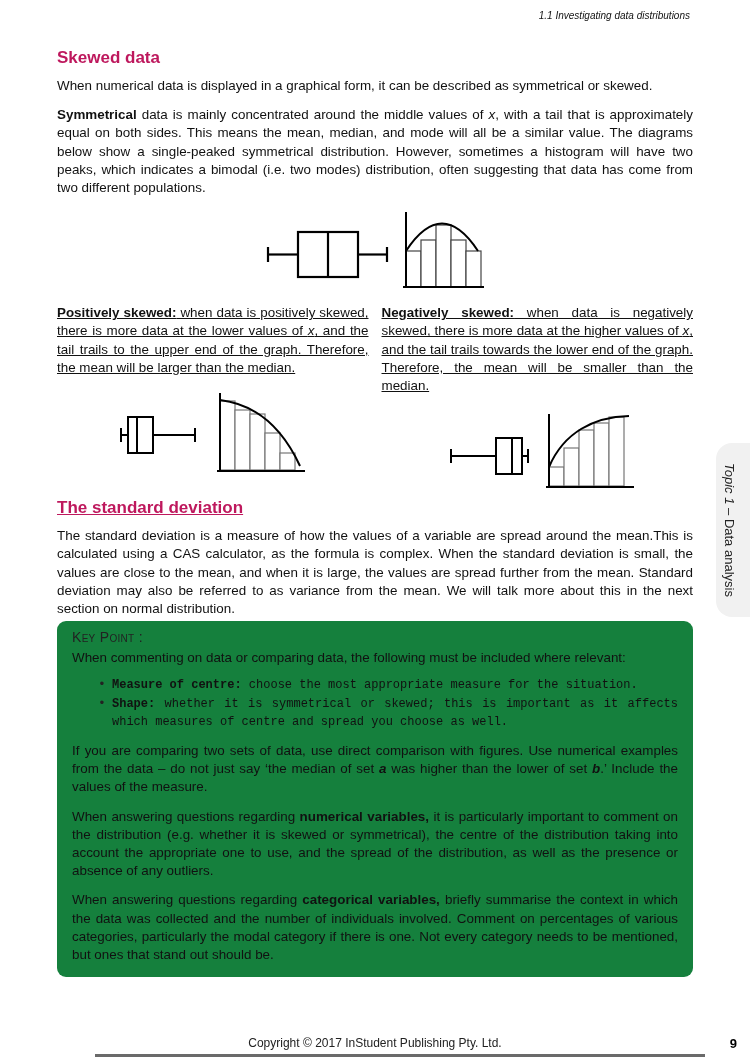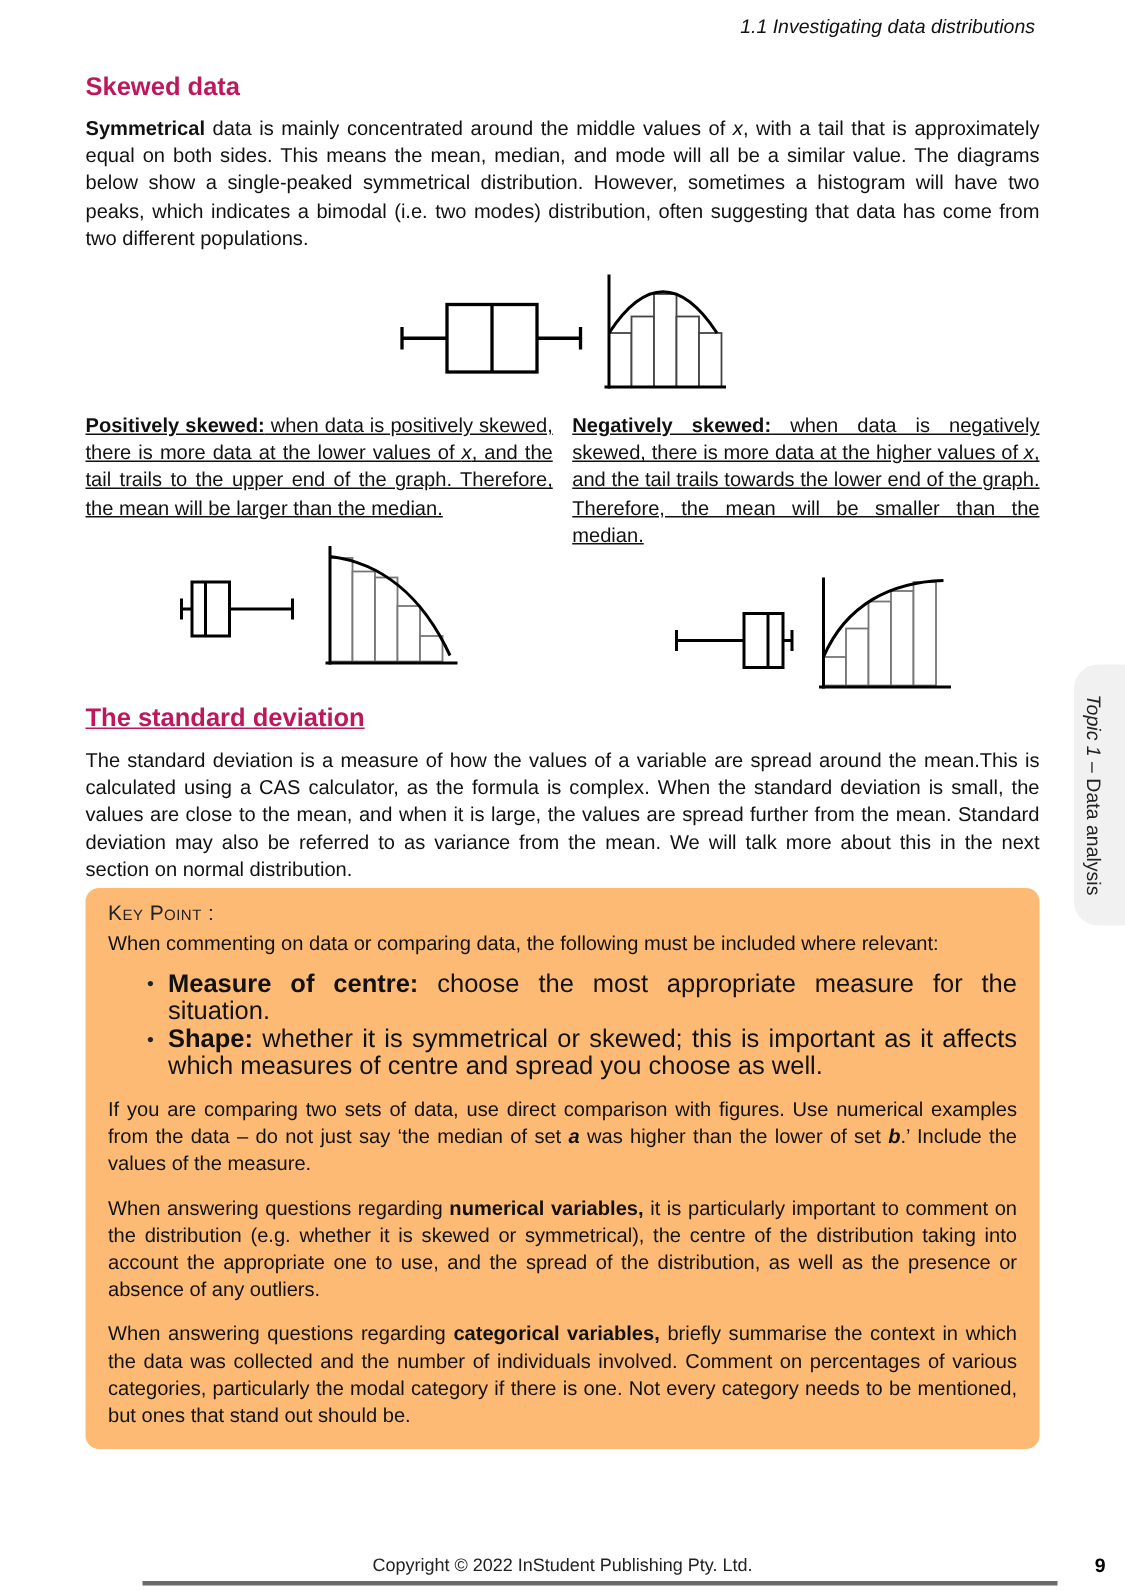--- a/index.html
+++ b/index.html
@@ -3,21 +3,21 @@
 <meta charset="utf-8">
 <style>
   html,body{margin:0;padding:0;}
   body{
     width:750px;height:1060px;position:relative;overflow:hidden;
     background:#ffffff;color:#111;
     font-family:"Liberation Sans","DejaVu Sans",sans-serif;
   }
   .running-header{
     position:absolute;top:10px;right:60px;
-    font-style:italic;font-size:13px;color:#111;
+    font-style:italic;font-size:10px;color:#111;
   }
   .content{position:absolute;left:57px;top:48px;width:636px;}
   .section-heading{
     font-size:17px;font-weight:bold;margin:0 0 9px 0;color:#be185d;
   }
   .heading-2{margin-top:6px;text-decoration:underline;}
   .body-text{
     font-size:13.4px;line-height:18.2px;text-align:justify;
     margin:0 0 11px 0;color:#111;
   }
@@ -36,31 +36,31 @@
   
   .fig-row-skew{position:relative;height:97px;margin:-4px 0 10px 0;}
   .cluster{position:absolute;display:flex;align-items:flex-end;}
   .cluster-left{left:62px;top:0;gap:18px;}
   .cluster-left .boxplot{margin-bottom:20px;}
   .cluster-right{left:392px;top:21px;gap:13px;}
   .cluster-right .boxplot{margin-bottom:16px;}
   svg{display:block;}
   
   .key-point{
-    background:#fdba74;border-radius:9px;
+    background:#15803d;border-radius:9px;
     padding:8px 15px 11px 15px;margin-top:0;
   }
   .kp-label{
     font-variant:small-caps;font-size:14px;font-weight:normal;
     letter-spacing:.3px;margin:0 0 4px 0;color:#222;
   }
   .kp-list{list-style:none;margin:9px 0 11px 26px;padding:0;}
   .kp-list li{
     position:relative;padding-left:14px;
-    font-size:17px;line-height:18.2px;text-align:justify;
+    font-size:12px;line-height:18.2px;text-align:justify;font-family:Liberation Mono, monospace;
   }
   .kp-list li::before{
     content:"\2022";position:absolute;left:0;top:0;font-size:13px;color:#222;
   }
   .key-point .body-text:last-child{margin-bottom:2px;}
   
   .side-tab{
     position:absolute;left:716px;top:443px;width:48px;height:174px;
     background:#f1f1f1;border-radius:16px;
     display:flex;align-items:center;justify-content:center;
@@ -86,20 +86,21 @@
 </style>
 </head>
 <body>
 
 <div class="running-header">1.1 Investigating data distributions</div>
 
 <div class="content">
 
   <h3 class="section-heading">Skewed data</h3>
 
+  <p class="body-text">When numerical data is displayed in a graphical form, it can be described as symmetrical or skewed.</p>
 
   <p class="body-text"><b>Symmetrical</b><span> data is mainly concentrated around the middle values of </span><span class="var">x</span><span>, with a tail that is approximately equal on both sides.  This means the mean, median, and mode will all be a similar value.  The diagrams below show a single-peaked symmetrical distribution.  However, sometimes a histogram will have two peaks, which indicates a bimodal (i.e.  two modes) distribution, often suggesting that data has come from two different populations.</span></p>
 
   <div class="fig-row-sym">
     <svg class="boxplot" width="125" height="58" viewBox="0 0 125 58">
       <line x1="3" y1="22" x2="3" y2="37" stroke="#000" stroke-width="2.2"></line>
       <line x1="3" y1="29.5" x2="33" y2="29.5" stroke="#000" stroke-width="2.2"></line>
       <rect x="33" y="7" width="60" height="45" fill="#fff" stroke="#000" stroke-width="2.2"></rect>
       <line x1="63" y1="7" x2="63" y2="52" stroke="#000" stroke-width="2.2"></line>
       <line x1="93" y1="29.5" x2="122" y2="29.5" stroke="#000" stroke-width="2.2"></line>
@@ -184,15 +185,15 @@
     <p class="body-text"><span>When answering questions regarding </span><b>numerical variables,</b><span> it is particularly important to comment on the distribution (e.g.  whether it is skewed or symmetrical), the centre of the distribution taking into account the appropriate one to use, and the spread of the distribution, as well as the presence or absence of any outliers.</span></p>
     <p class="body-text"><span>When answering questions regarding </span><b>categorical variables,</b><span> briefly summarise the context in which the data was collected and the number of individuals involved.  Comment on percentages of various categories, particularly the modal category if there is one.  Not every category needs to be mentioned, but ones that stand out should be.</span></p>
   </div>
 
 </div>
 
 <div class="side-tab">
   <div class="side-tab-text"><span class="topic">Topic 1</span><span> – Data analysis</span></div>
 </div>
 
-<div class="footer-copy">Copyright © 2022 InStudent Publishing Pty. Ltd.</div>
+<div class="footer-copy">Copyright © 2017 InStudent Publishing Pty. Ltd.</div>
 <div class="footer-page">9</div>
 <div class="bottom-bar"></div>
 
 </body></html>

